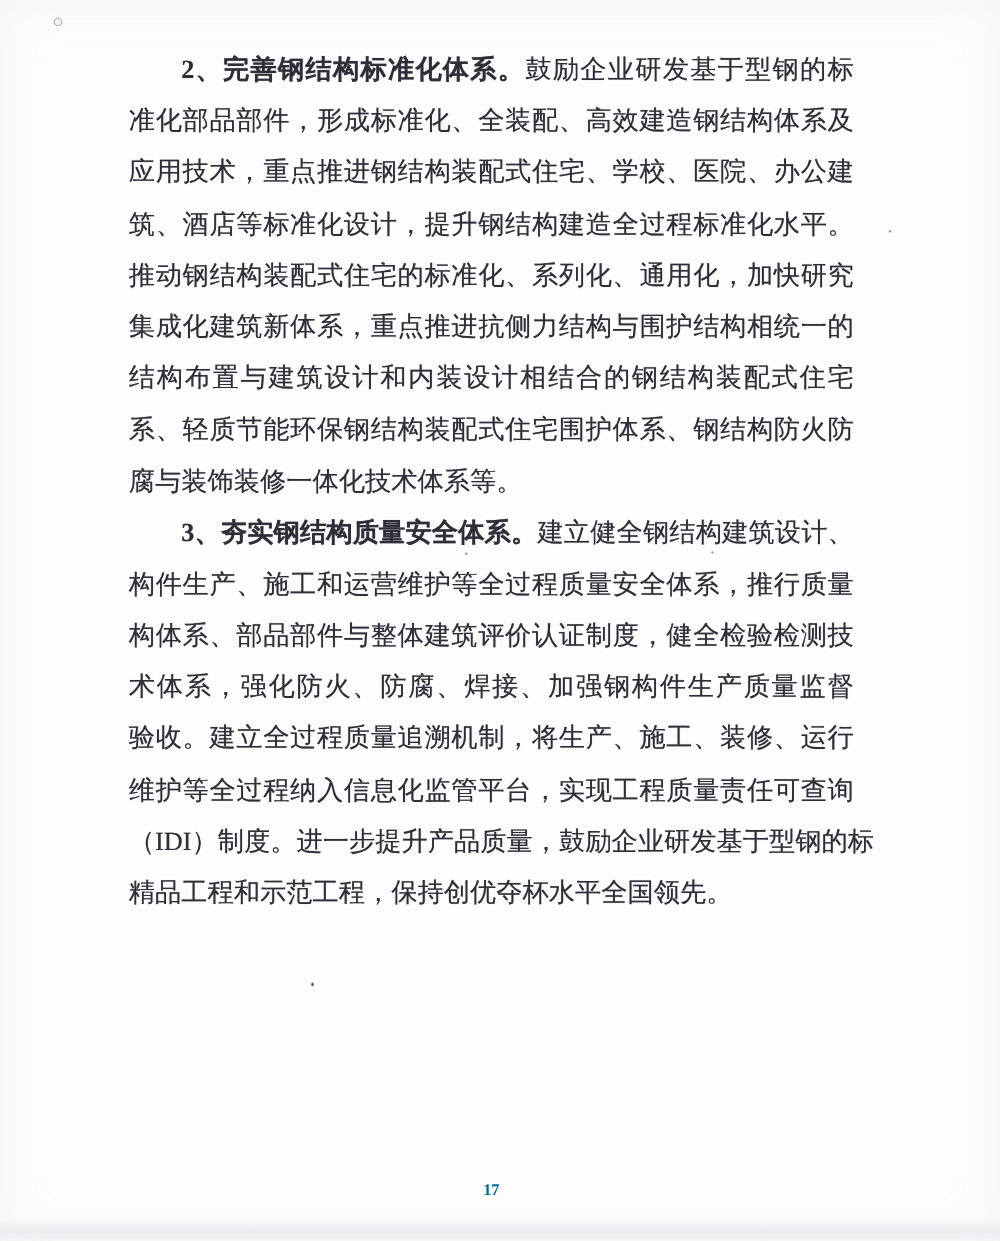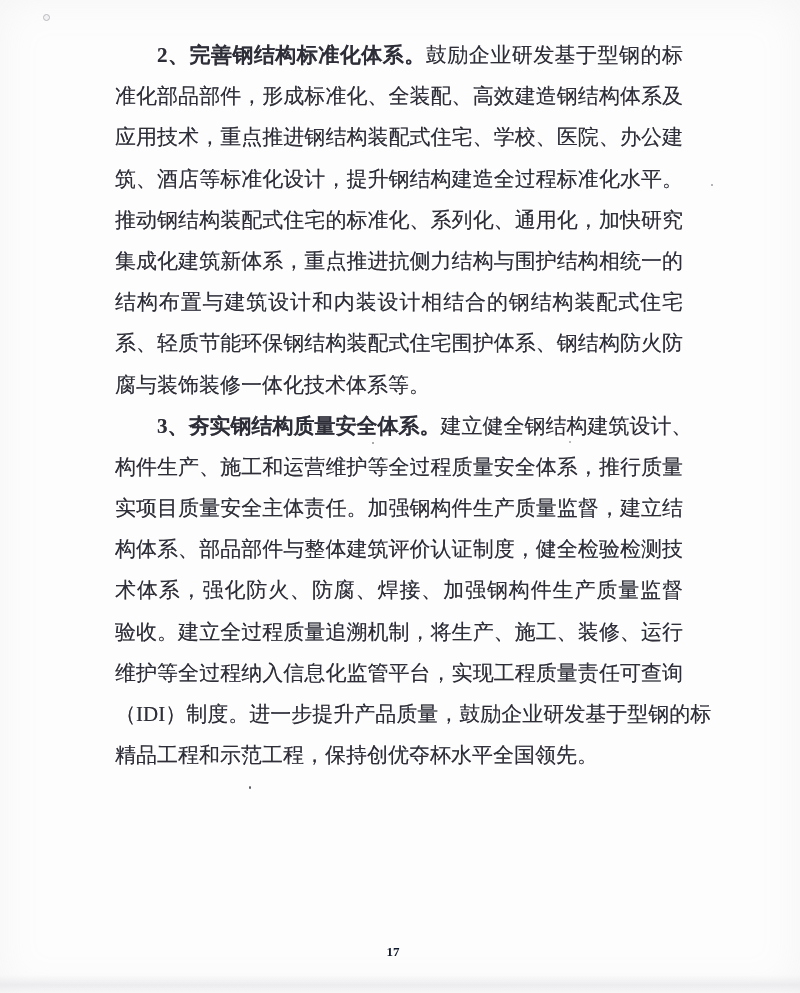--- a/index.html
+++ b/index.html
@@ -27,40 +27,39 @@
   .line {
     height: 41.2px;
     line-height: 41.2px;
     font-size: 21px;
     color: #2e2e38;
     text-align: justify;
     text-align-last: justify;
     text-justify: inter-character;
     white-space: nowrap;
     text-shadow: 0 0 0.6px rgba(46,46,56,0.55);
-    margin-left: 12px;
   }
   .line.indent {
     padding-left: 42px;
   }
   .line.end {
     text-align-last: left;
   }
   .line .bold {
     font-weight: 700;
   }
   .page-number {
     position: absolute;
     left: 103px;
     top: 944px;
     width: 580px;
     text-align: center;
     font-size: 13px;
     font-weight: 700;
-    color: #0f172a;
+    color: #0369a1;
     font-family: "Liberation Serif", "DejaVu Serif", serif;
   }
   .speck {
     position: absolute;
     border-radius: 50%;
     pointer-events: none;
   }
   .speck-a {
     left: 43px; top: 14px;
     width: 5px; height: 5px;
@@ -114,21 +113,20 @@
       <div class="line"><span>准化部品部件，形成标准化、全装配、高效建造钢结构体系及</span></div>
       <div class="line"><span>应用技术，重点推进钢结构装配式住宅、学校、医院、办公建</span></div>
       <div class="line"><span>筑、酒店等标准化设计，提升钢结构建造全过程标准化水平。</span></div>
       <div class="line"><span>推动钢结构装配式住宅的标准化、系列化、通用化，加快研究</span></div>
       <div class="line"><span>集成化建筑新体系，重点推进抗侧力结构与围护结构相统一的</span></div>
       <div class="line"><span>结构布置与建筑设计和内装设计相结合的钢结构装配式住宅</span></div>
       <div class="line"><span>系、轻质节能环保钢结构装配式住宅围护体系、钢结构防火防</span></div>
       <div class="line end"><span>腐与装饰装修一体化技术体系等。</span></div>
       <div class="line indent"><span class="bold">3、夯实钢结构质量安全体系。</span><span>建立健全钢结构建筑设计、</span></div>
       <div class="line"><span>构件生产、施工和运营维护等全过程质量安全体系，推行质量</span></div>
-      <div class="line"><span>实项目质量安全主体责任。加强钢构件生产质量监督，建立结</span></div>
       <div class="line"><span>构体系、部品部件与整体建筑评价认证制度，健全检验检测技</span></div>
       <div class="line"><span>术体系，强化防火、防腐、焊接、加强钢构件生产质量监督</span></div>
       <div class="line"><span>验收。建立全过程质量追溯机制，将生产、施工、装修、运行</span></div>
       <div class="line"><span>维护等全过程纳入信息化监管平台，实现工程质量责任可查询</span></div>
       <div class="line"><span>（IDI）制度。进一步提升产品质量，鼓励企业研发基于型钢的标</span></div>
       <div class="line end"><span>精品工程和示范工程，保持创优夺杯水平全国领先。</span></div>
     </div>
 
   <div class="page-number">17</div>
 

